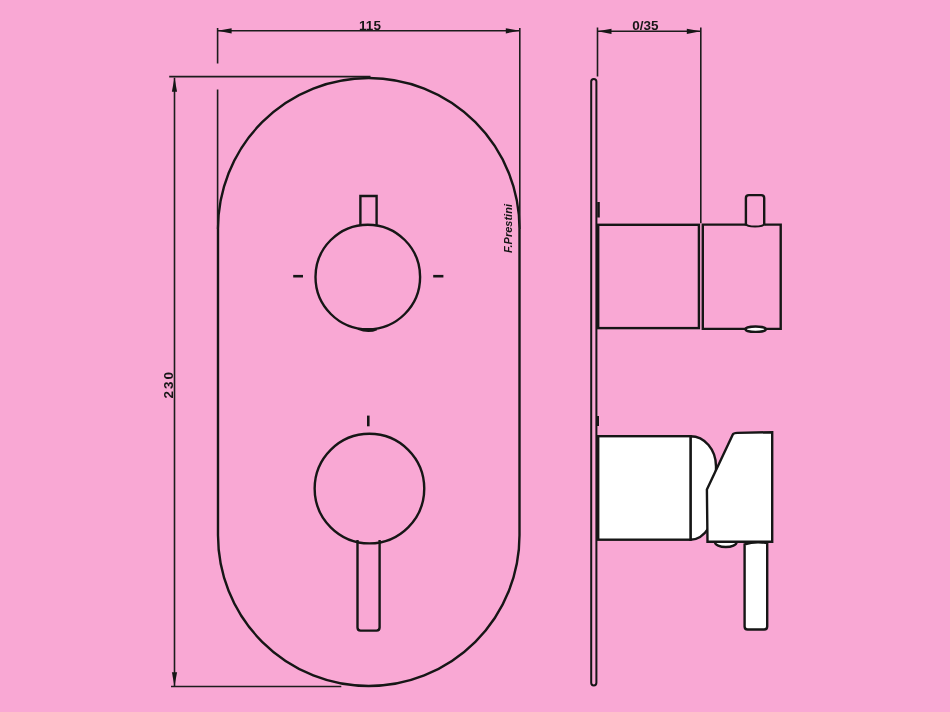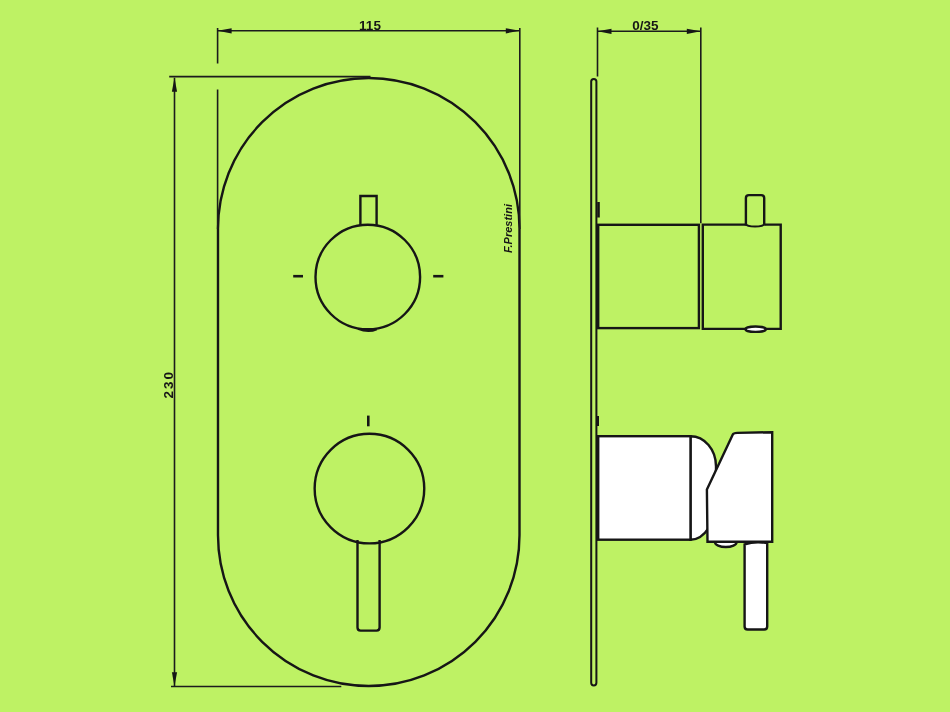--- a/index.html
+++ b/index.html
@@ -1,16 +1,16 @@
 <!DOCTYPE html>
 <html><head>
 <meta charset="utf-8">
 <style>
   html,body{margin:0;padding:0;background:#ffffff;}
-  .wrap{width:950px;height:712px;position:relative;overflow:hidden;background:#bef264;}
+  .wrap{width:950px;height:712px;position:relative;overflow:hidden;background:#f9a8d4;}
   svg{display:block;filter:blur(0.5px);}
   text{font-family:"Liberation Sans", sans-serif;}
 </style>
 </head>
 <body>
 <div class="wrap">
 <svg width="950" height="712" viewBox="0 0 950 712" fill="none">
   <g stroke="#161616" stroke-width="2.4" fill="none">
 
     <rect x="218" y="78" width="301.5" height="608" rx="150.75" ry="150.75"></rect>

